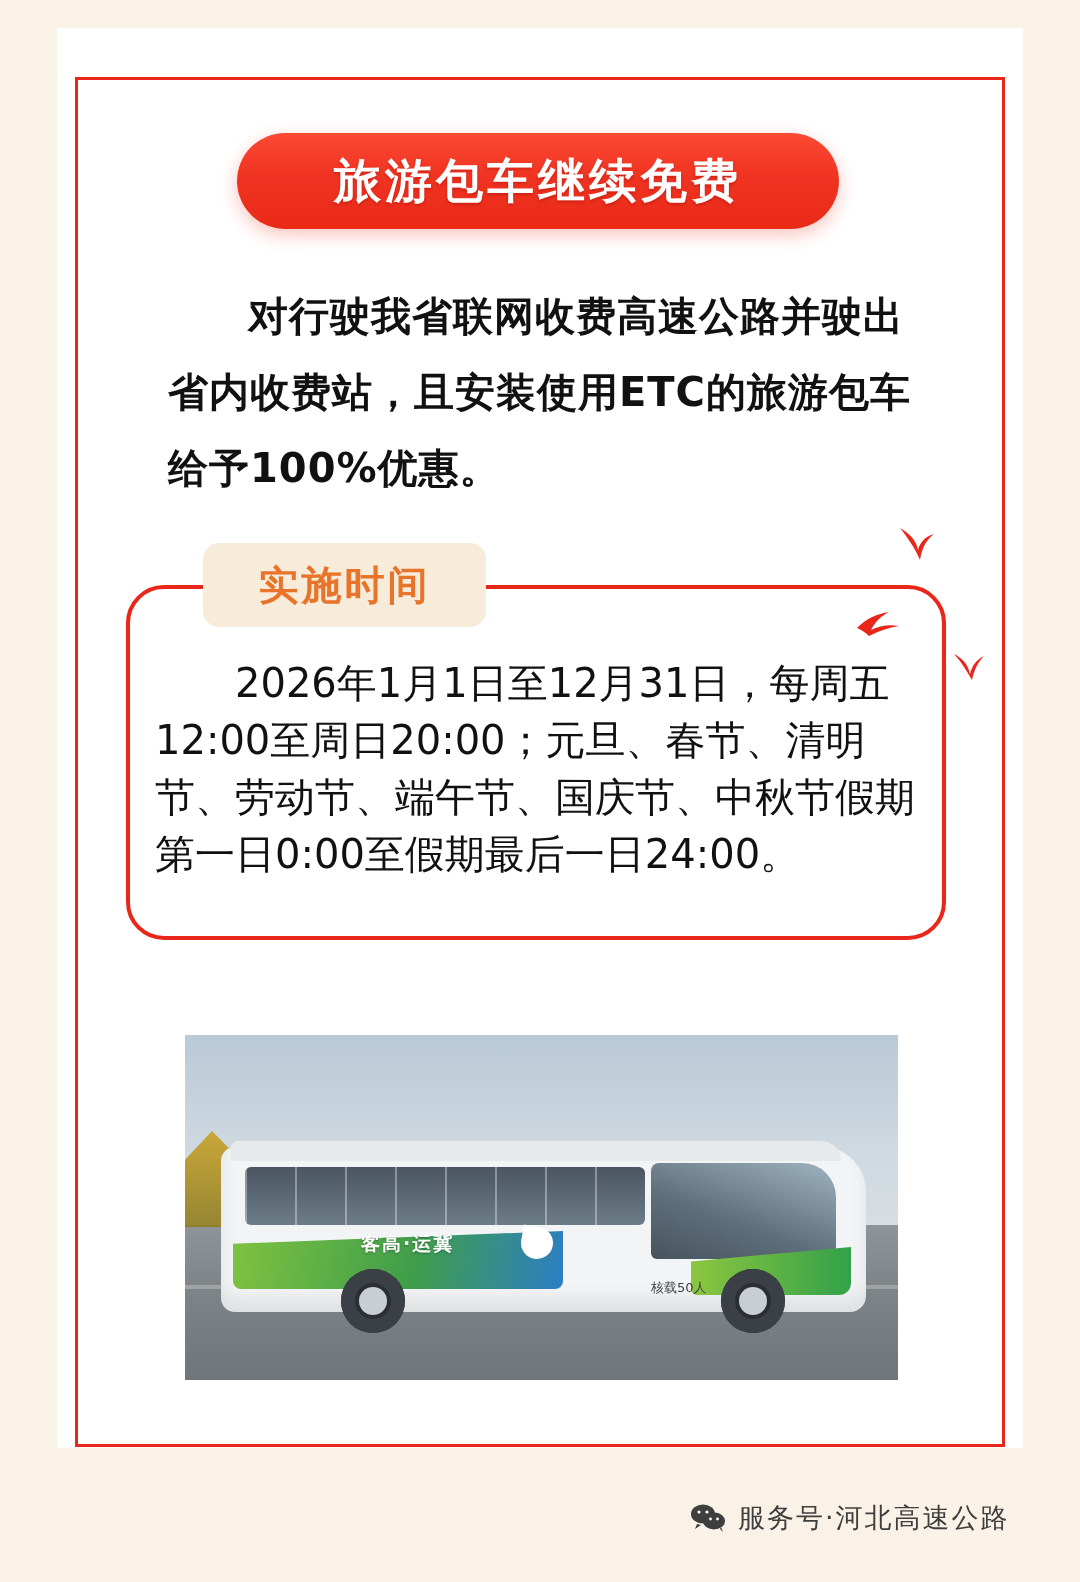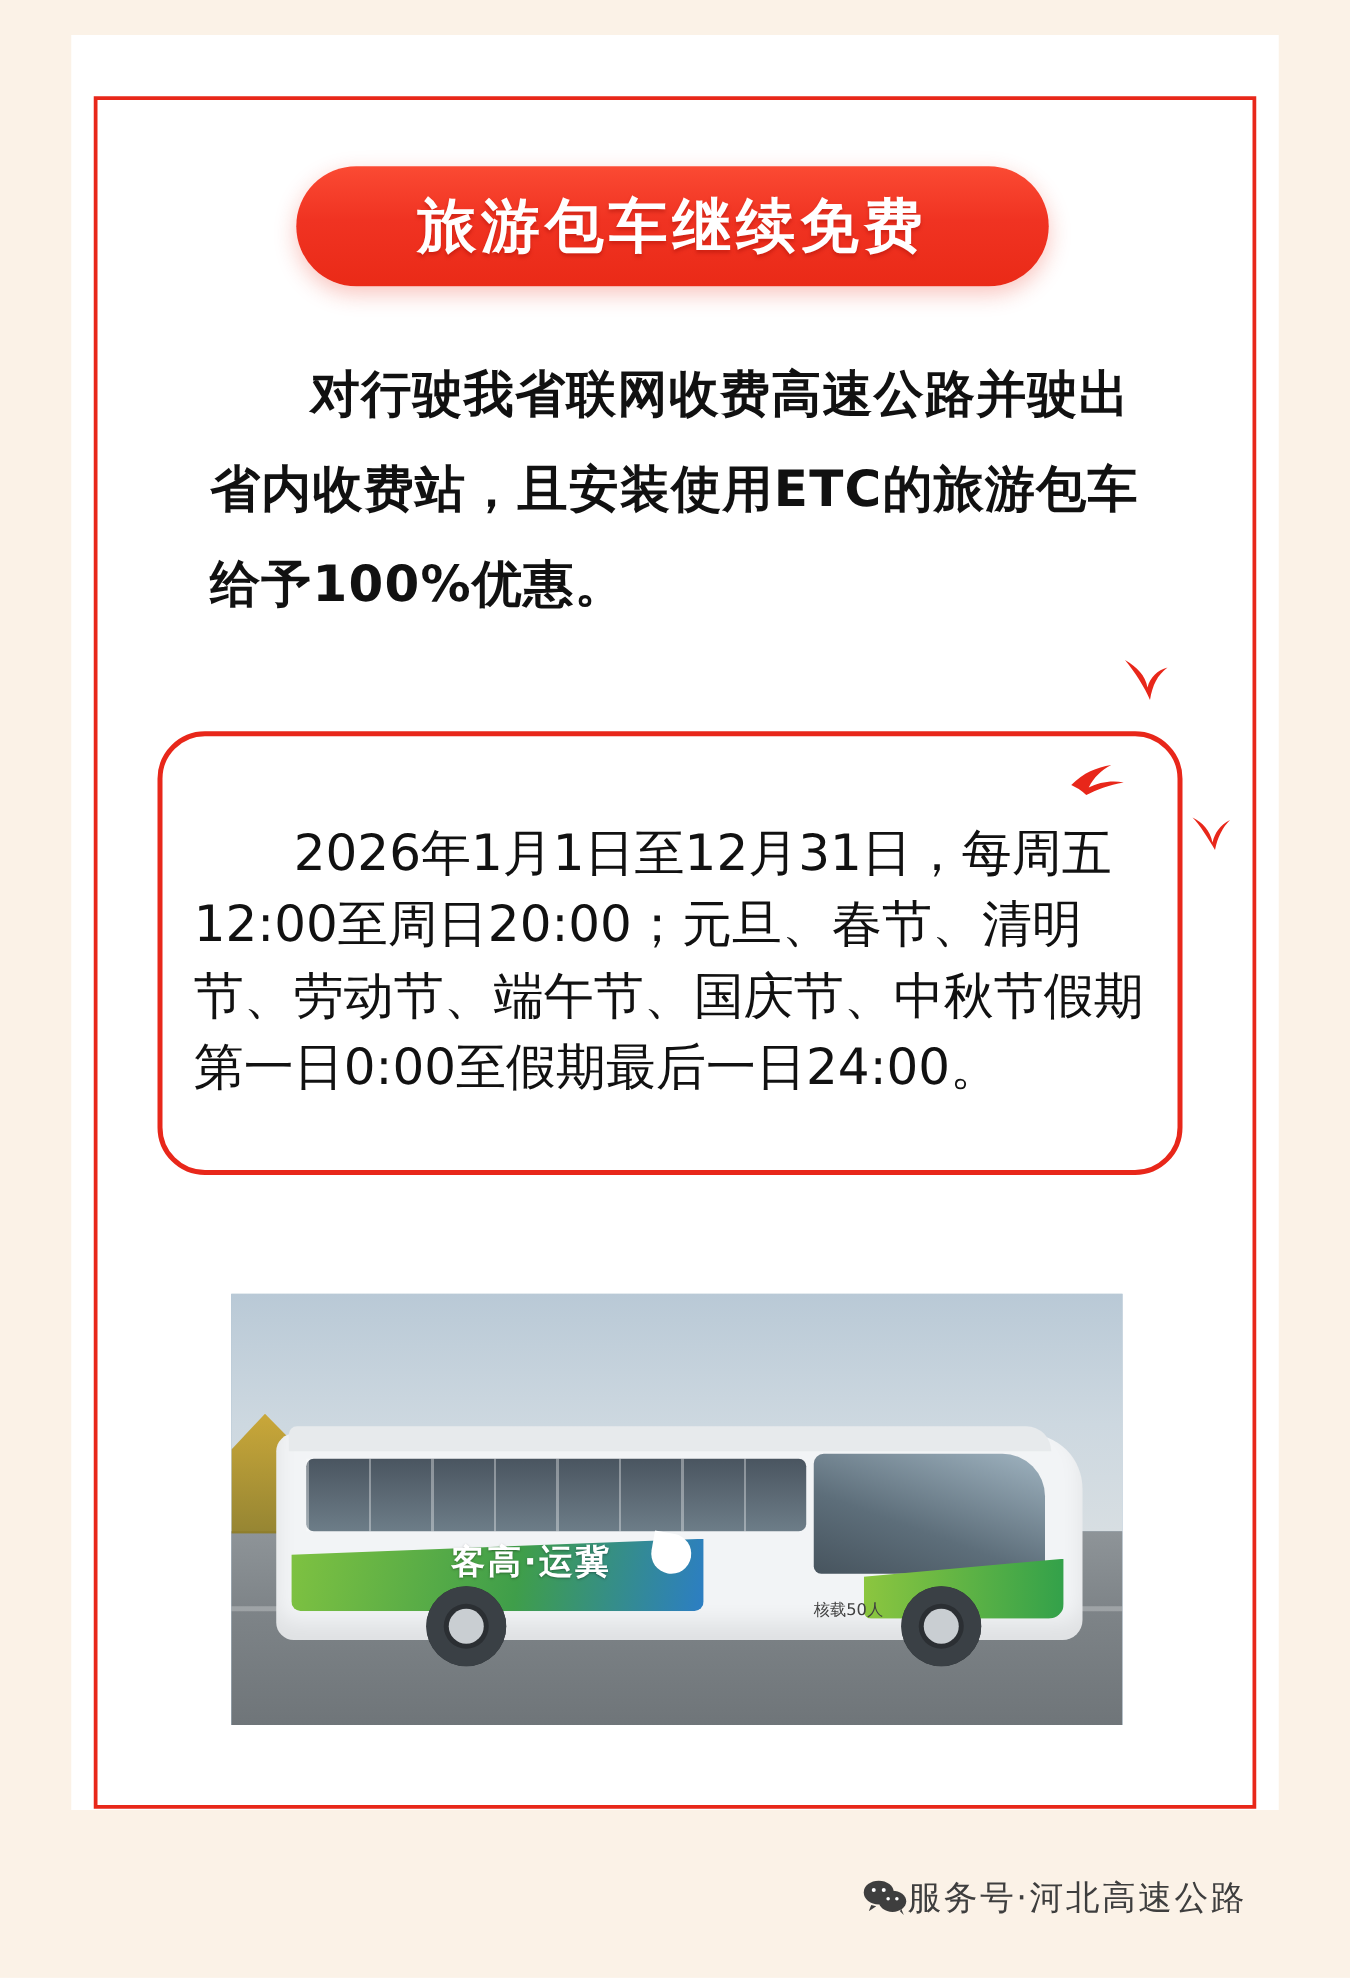--- a/index.html
+++ b/index.html
@@ -203,21 +203,21 @@
     clip-path: polygon(0 22%, 100% 0, 100% 100%, 0 100%);
   }
   .bus-green2 {
     position:absolute; left: 470px; top: 120px; width: 160px; height: 48px;
     background: linear-gradient(90deg,#8cc63f 0%, #33a14a 100%);
     border-radius: 0 0 12px 6px;
     clip-path: polygon(0 30%, 100% 0, 100% 100%, 0 100%);
   }
   .bus-text {
     position:absolute; left: 140px; top: 104px;
-    color: #ffffff; font-size: 27px; font-weight: bold; letter-spacing: 2px;
+    color: #ffffff; font-size: 19px; font-weight: bold; letter-spacing: 2px;
     font-family:"DejaVu Sans","Liberation Sans",sans-serif;
     text-shadow: 0 1px 2px rgba(0,0,0,0.35);
   }
   .bus-leaf {
     position:absolute; left: 300px; top: 100px; width: 32px; height: 32px;
     background:#ffffff; border-radius: 0 50% 50% 50%; transform: rotate(10deg);
   }
   .bus-seat-note {
     position:absolute; left: 430px; top: 152px;
     color:#404040; font-size: 13px; font-family:"DejaVu Sans",sans-serif;
@@ -245,20 +245,21 @@
     opacity:.75;
   }
 
   
   .footer {
     position: absolute;
     left: 690px;
     top: 1500px;
     display: flex;
     align-items: center;
+    gap: 12px;
   }
   .wechat-icon {
     width: 36px; height: 30px;
     position: relative;
     display: inline-block;
   }
   .footer-text {
     font-size: 27px;
     color: #3e3e3e;
     letter-spacing: 2px;
@@ -273,20 +274,23 @@
   <div class="card"></div>
   <div class="card-border"></div>
 
   <div class="title-pill">
     <span>旅游包车继续免费</span>
   </div>
 
   <div class="intro">对行驶我省联网收费高速公路并驶出省内收费站，且安装使用ETC的旅游包车给予100%优惠。</div>
 
   <div class="time-box"></div>
+  <div class="time-label">
+    <span>实施时间</span>
+  </div>
   <div class="time-text">2026年1月1日至12月31日，每周五12:00至周日20:00；元旦、春节、清明节、劳动节、端午节、国庆节、中秋节假期第一日0:00至假期最后一日24:00。</div>
 
   <div class="bird" style="left:896px; top:524px;">
     <svg width="42" height="40" viewBox="0 0 42 40" fill="none">
       <path d="M4 4 C14 10, 20 16, 22 26 C24 18, 30 12, 38 10 C30 16, 26 24, 24 36 C20 26, 12 14, 4 4 Z" fill="#e8271a"></path>
     </svg>
   </div>
   <div class="bird" style="left:855px; top:606px;">
     <svg width="46" height="32" viewBox="0 0 46 32" fill="none">
       <path d="M2 22 C12 12, 22 8, 34 6 C26 10, 20 16, 16 24 C24 20, 34 18, 44 20 C32 22, 22 26, 14 30 C10 26, 6 24, 2 22 Z" fill="#e8271a"></path>

